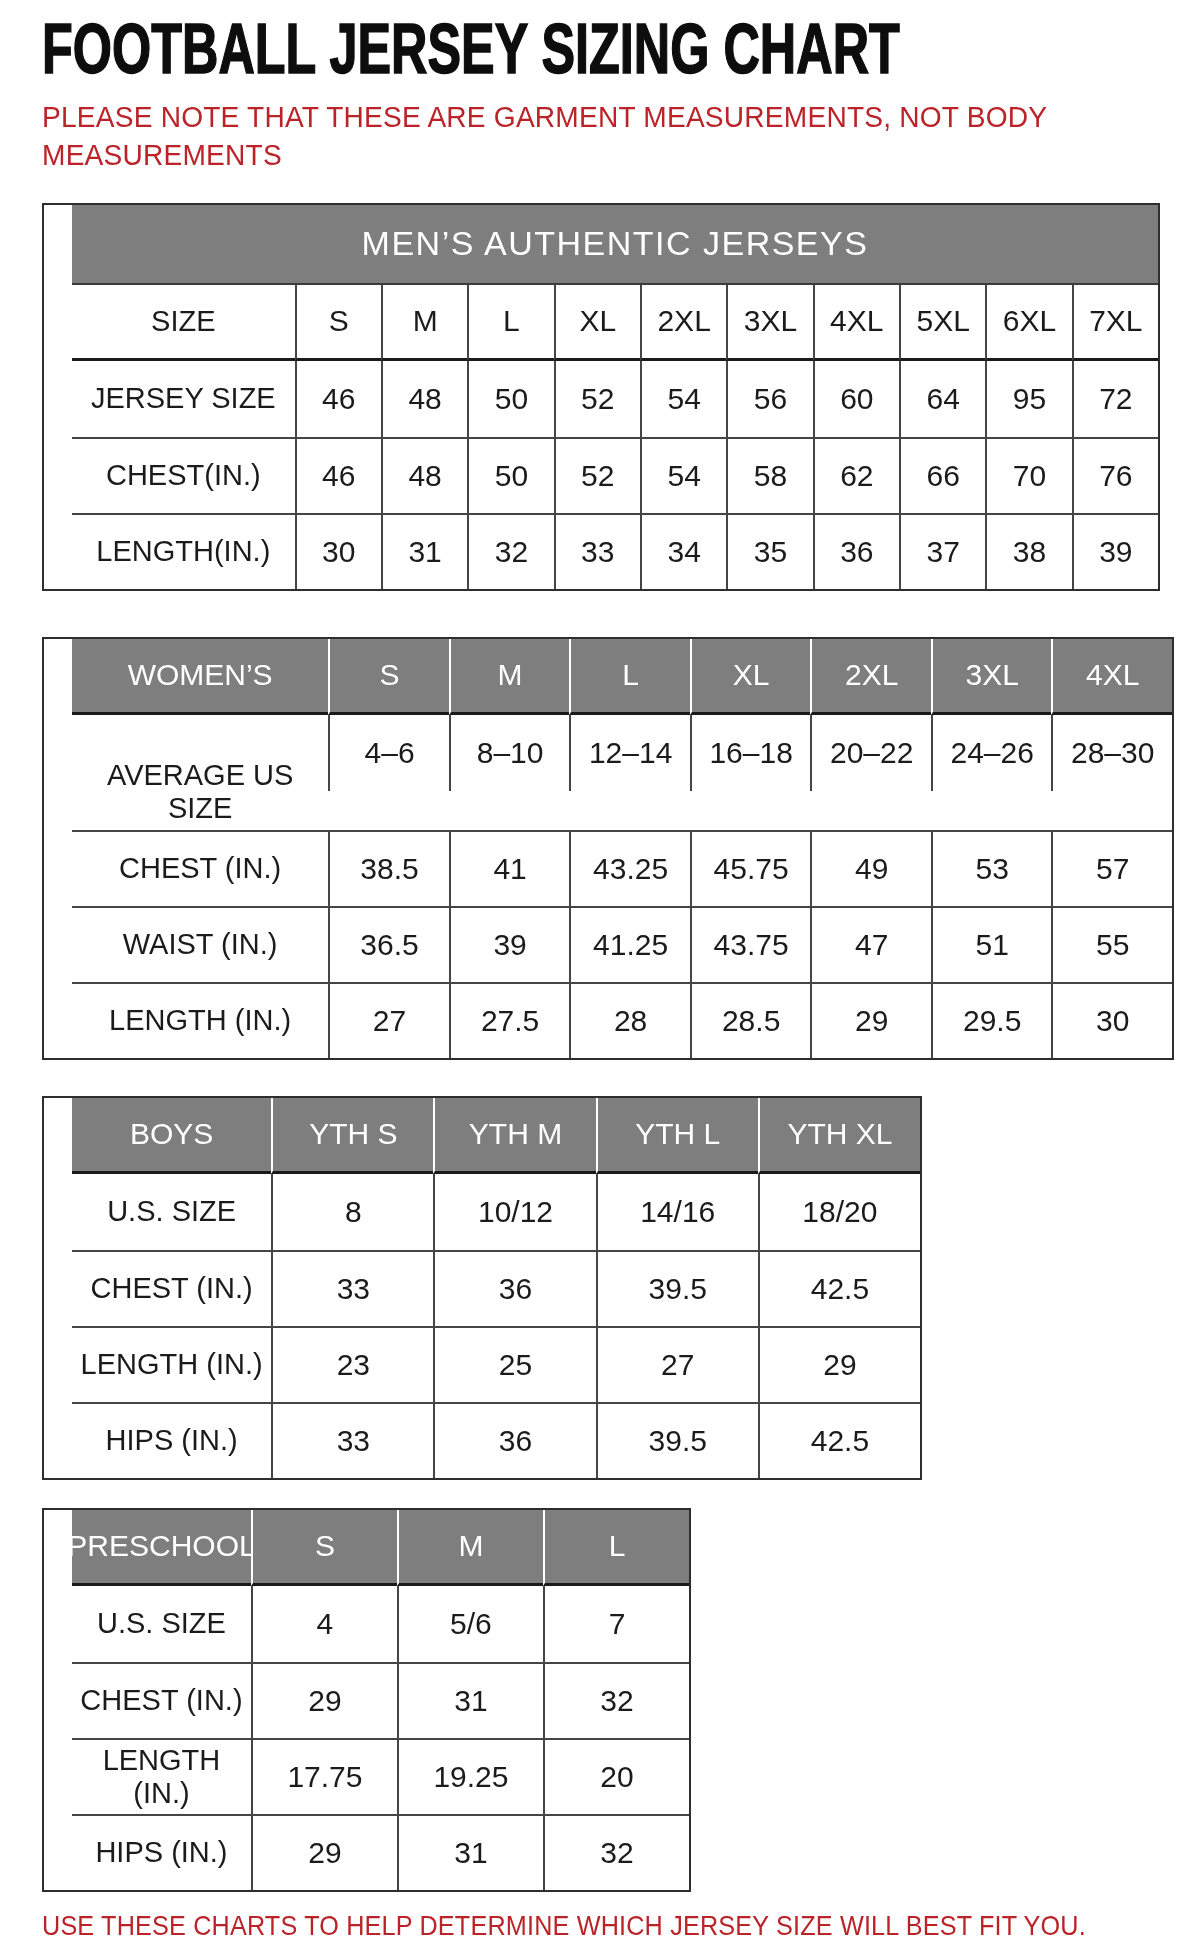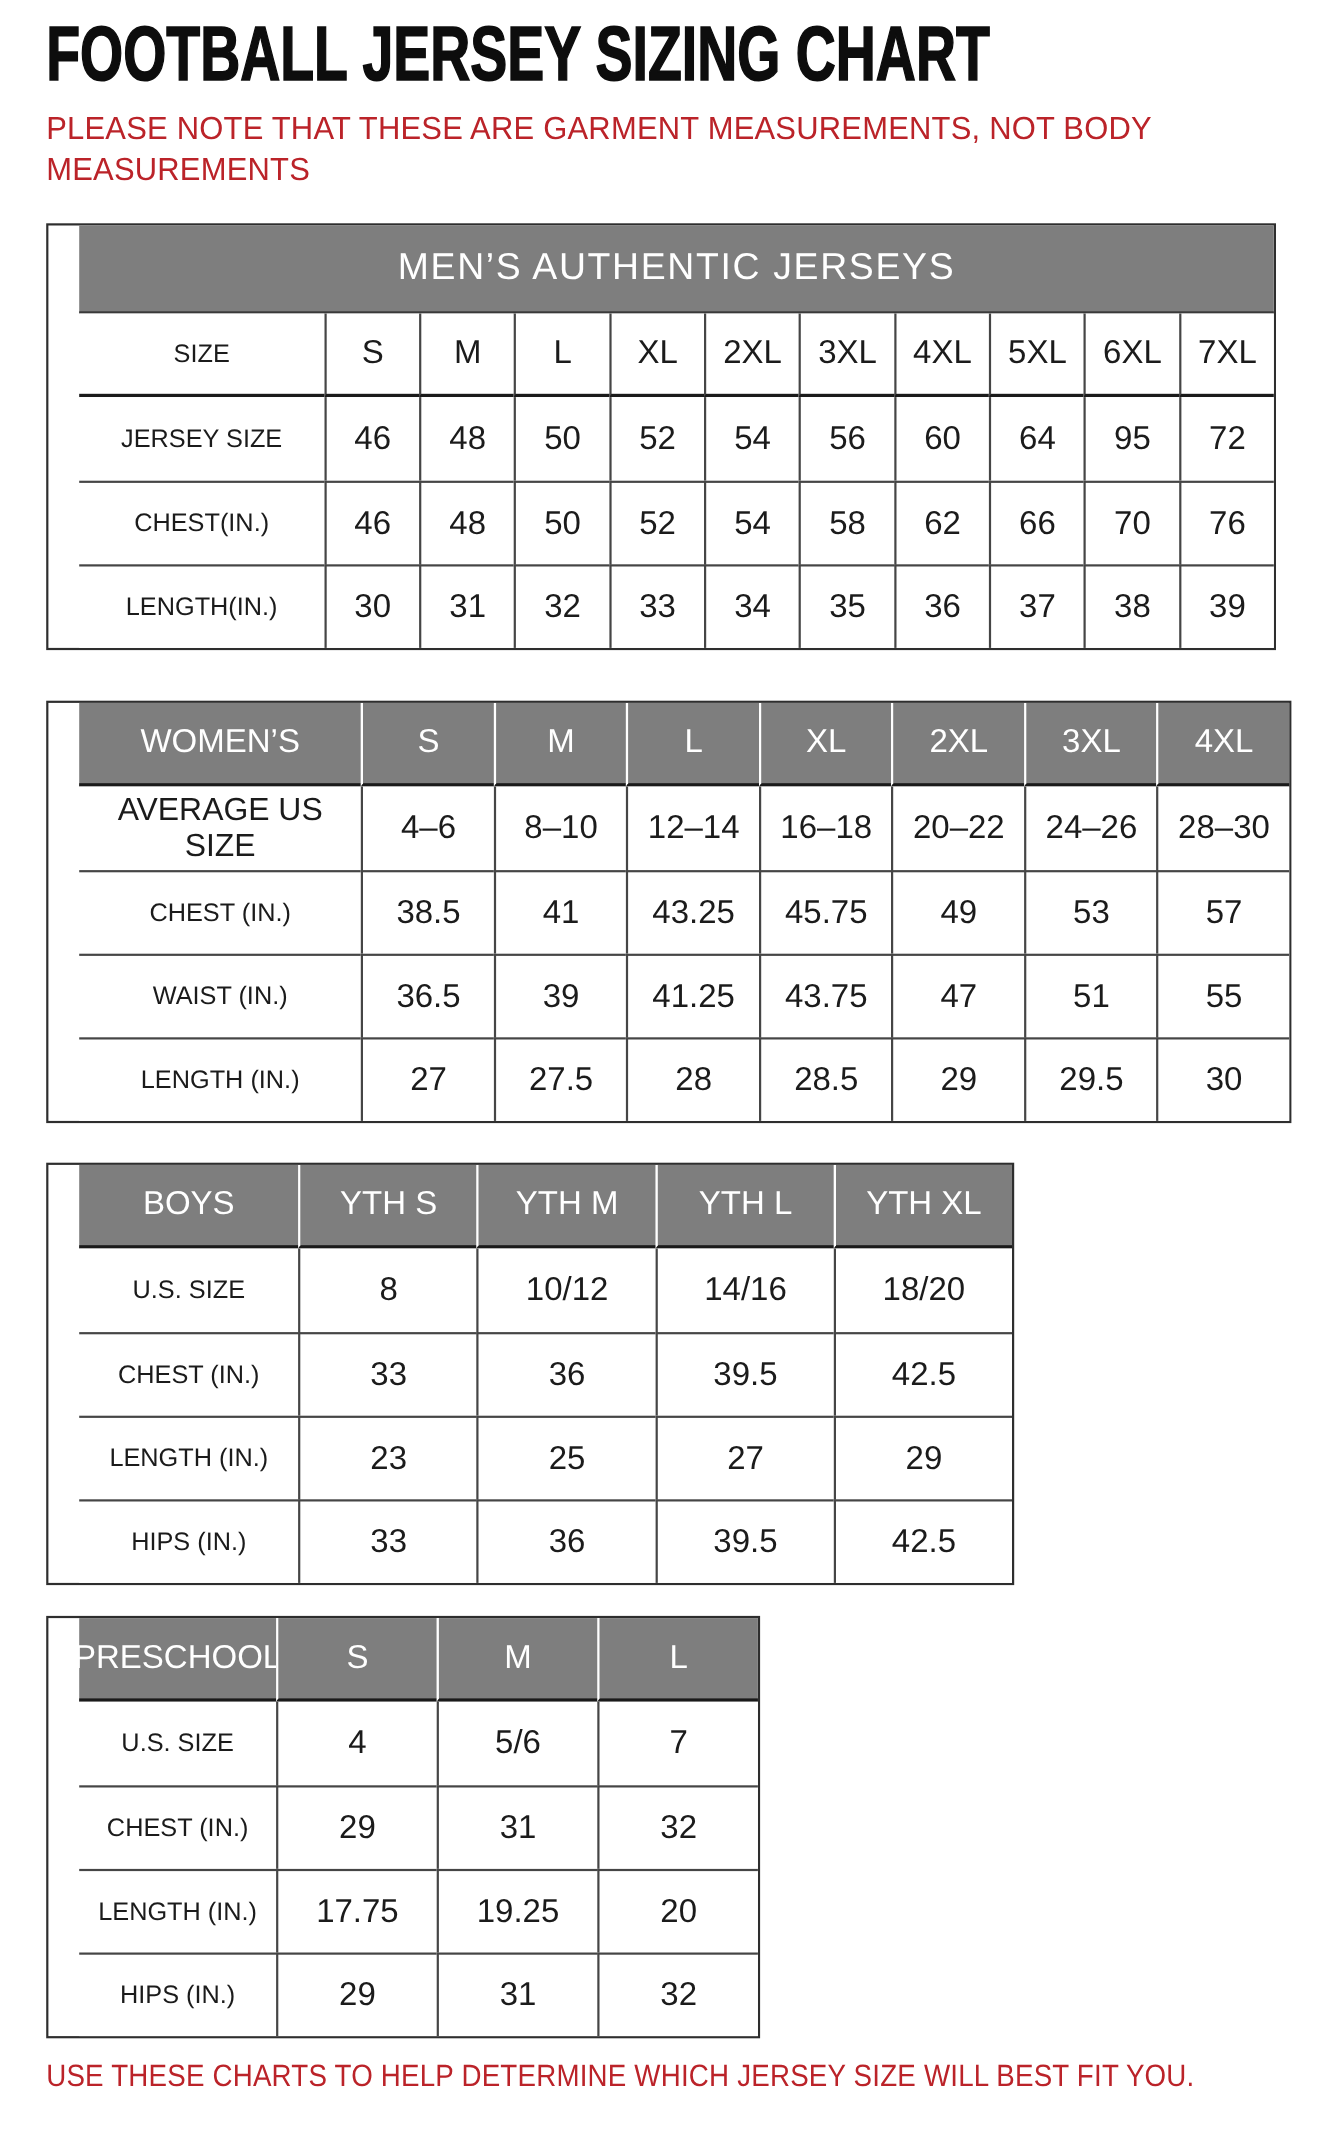--- a/index.html
+++ b/index.html
@@ -89,31 +89,32 @@
   .men [data-table] .tr:first-child .cell { border-bottom: 3px solid var(--border-dark); }
   .men [data-table] .tr:nth-child(2) .cell { border-top: 0; text-align: center; }
 
   
   .women { width: 1132px; margin-top: 46px; }
   .women .tr { grid-template-columns: 23.3% repeat(7, 1fr); }
   .women .tr:nth-child(2) .cell:first-child {
     padding: 0 30px;
     line-height: 1.12;
     font-size: 29px;
+    margin-top: 39px;
   }
 
   
   .boys { width: 880px; margin-top: 36px; }
   .boys .tr { grid-template-columns: 23.5% repeat(4, 1fr); }
 
   
   .preschool { width: 649px; margin-top: 28px; }
   .preschool .tr { grid-template-columns: 29% repeat(3, 1fr); }
 
-  .row-label { font-size: 23px; }
+  .row-label { font-size: 29px; }
 
   .page-footer {
     margin: 18px 0 0 0;
     color: var(--red);
     font-size: 28px;
     letter-spacing: 0.2px;
     white-space: nowrap;
     display: inline-block;
     transform: scaleX(0.9);
     transform-origin: left center;

